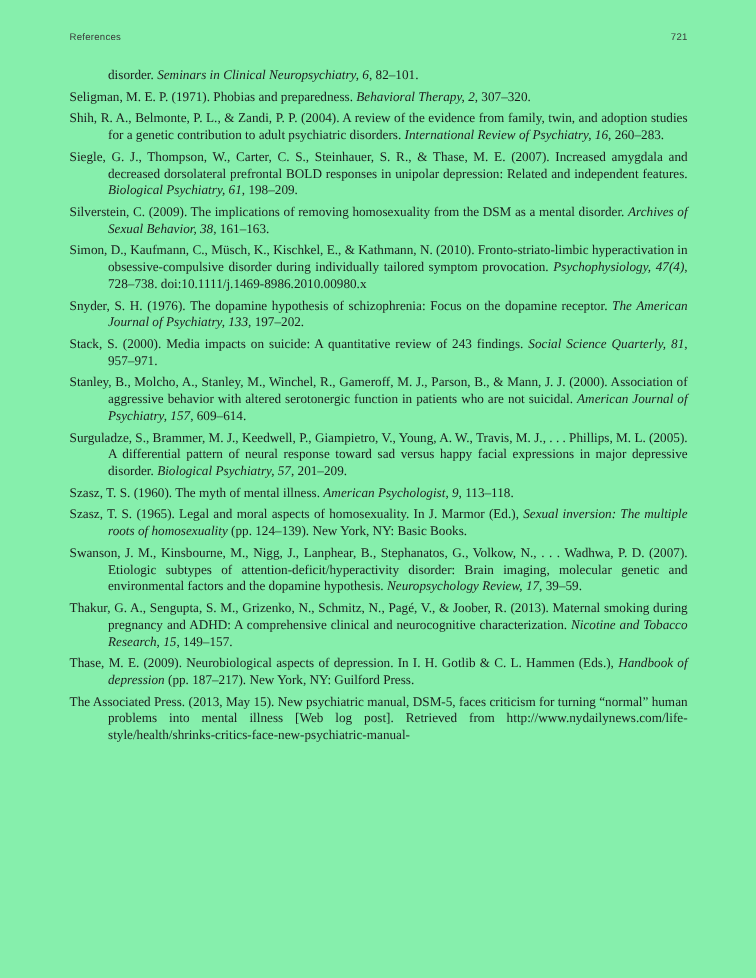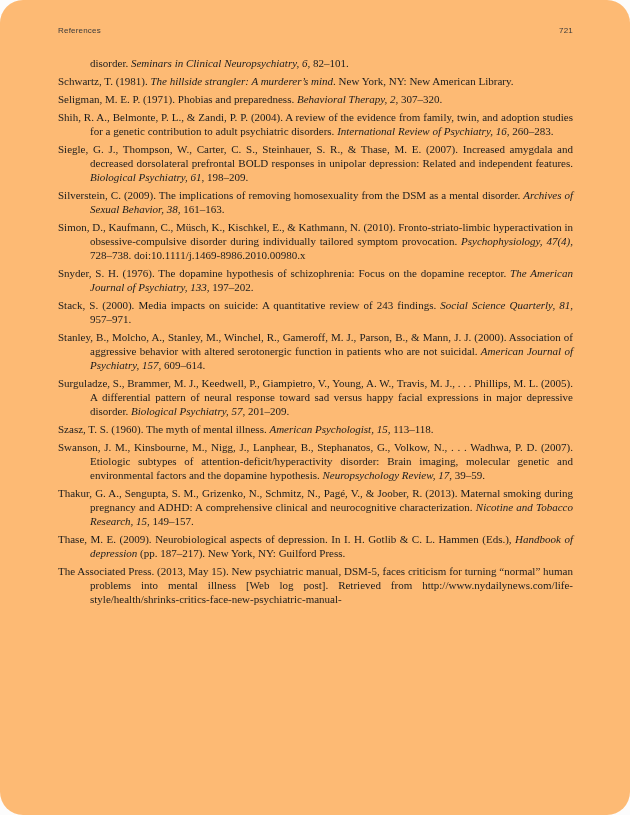--- a/index.html
+++ b/index.html
@@ -10,22 +10,21 @@
   body {
     width: 630px;
     height: 815px;
     overflow: hidden;
   }
   .page {
     box-sizing: border-box;
     width: 630px;
     height: 815px;
     padding: 26px 57px 0 58px;
-    background: #fdba74;
-    border-radius: 23px;
+    background: #86efac;
   }
   .header {
     display: flex;
     justify-content: space-between;
     align-items: baseline;
     font-family: "Liberation Sans", sans-serif;
     font-size: 8px;
     letter-spacing: 0.2px;
     color: #3a3a3a;
   }
@@ -51,29 +50,29 @@
 </head>
 <body>
 
 <div class="page">
   <div class="header">
     <span>References</span>
     <span>721</span>
   </div>
   <div class="refs">
       <p class="ref cont"><span>disorder. </span><em>Seminars in Clinical Neuropsychiatry, 6</em><span>, 82–101.</span></p>
-      <p class="ref"><span>Schwartz, T. (1981). </span><em>The hillside strangler: A murderer’s mind</em><span>. New York, NY: New American Library.</span></p>
       <p class="ref"><span>Seligman, M. E. P. (1971). Phobias and preparedness. </span><em>Behavioral Therapy, 2</em><span>, 307–320.</span></p>
       <p class="ref"><span>Shih, R. A., Belmonte, P. L., &amp; Zandi, P. P. (2004). A review of the evidence from family, twin, and adoption studies for a genetic contribution to adult psychiatric disorders. </span><em>International Review of Psychiatry, 16</em><span>, 260–283.</span></p>
       <p class="ref"><span>Siegle, G. J., Thompson, W., Carter, C. S., Steinhauer, S. R., &amp; Thase, M. E. (2007). Increased amygdala and decreased dorsolateral prefrontal BOLD responses in unipolar depression: Related and independent features. </span><em>Biological Psychiatry, 61</em><span>, 198–209.</span></p>
       <p class="ref"><span>Silverstein, C. (2009). The implications of removing homosexuality from the DSM as a mental disorder. </span><em>Archives of Sexual Behavior, 38</em><span>, 161–163.</span></p>
       <p class="ref"><span>Simon, D., Kaufmann, C., Müsch, K., Kischkel, E., &amp; Kathmann, N. (2010). Fronto-striato-limbic hyperactivation in obsessive-compulsive disorder during individually tailored symptom provocation. </span><em>Psychophysiology, 47(4)</em><span>, 728–738. doi:10.1111/j.1469-8986.2010.00980.x</span></p>
       <p class="ref"><span>Snyder, S. H. (1976). The dopamine hypothesis of schizophrenia: Focus on the dopamine receptor. </span><em>The American Journal of Psychiatry, 133</em><span>, 197–202.</span></p>
       <p class="ref"><span>Stack, S. (2000). Media impacts on suicide: A quantitative review of 243 findings. </span><em>Social Science Quarterly, 81</em><span>, 957–971.</span></p>
       <p class="ref"><span>Stanley, B., Molcho, A., Stanley, M., Winchel, R., Gameroff, M. J., Parson, B., &amp; Mann, J. J. (2000). Association of aggressive behavior with altered serotonergic function in patients who are not suicidal. </span><em>American Journal of Psychiatry, 157</em><span>, 609–614.</span></p>
       <p class="ref"><span>Surguladze, S., Brammer, M. J., Keedwell, P., Giampietro, V., Young, A. W., Travis, M. J., . . . Phillips, M. L. (2005). A differential pattern of neural response toward sad versus happy facial expressions in major depressive disorder. </span><em>Biological Psychiatry, 57</em><span>, 201–209.</span></p>
-      <p class="ref"><span>Szasz, T. S. (1960). The myth of mental illness. </span><em>American Psychologist, 15</em><span>, 113–118.</span></p>
+      <p class="ref"><span>Szasz, T. S. (1960). The myth of mental illness. </span><em>American Psychologist, 9</em><span>, 113–118.</span></p>
+      <p class="ref"><span>Szasz, T. S. (1965). Legal and moral aspects of homosexuality. In J. Marmor (Ed.), </span><em>Sexual inversion: The multiple roots of homosexuality</em><span> (pp. 124–139). New York, NY: Basic Books.</span></p>
       <p class="ref"><span>Swanson, J. M., Kinsbourne, M., Nigg, J., Lanphear, B., Stephanatos, G., Volkow, N., . . . Wadhwa, P. D. (2007). Etiologic subtypes of attention-deficit/hyperactivity disorder: Brain imaging, molecular genetic and environmental factors and the dopamine hypothesis. </span><em>Neuropsychology Review, 17</em><span>, 39–59.</span></p>
       <p class="ref"><span>Thakur, G. A., Sengupta, S. M., Grizenko, N., Schmitz, N., Pagé, V., &amp; Joober, R. (2013). Maternal smoking during pregnancy and ADHD: A comprehensive clinical and neurocognitive characterization. </span><em>Nicotine and Tobacco Research, 15</em><span>, 149–157.</span></p>
       <p class="ref"><span>Thase, M. E. (2009). Neurobiological aspects of depression. In I. H. Gotlib &amp; C. L. Hammen (Eds.), </span><em>Handbook of depression</em><span> (pp. 187–217). New York, NY: Guilford Press.</span></p>
       <p class="ref"><span>The Associated Press. (2013, May 15). New psychiatric manual, DSM-5, faces criticism for turning “normal” human problems into mental illness [Web log post]. Retrieved from http://www.nydailynews.com/life-style/health/shrinks-critics-face-new-psychiatric-manual-</span></p>
     </div>
 </div>
 
 </body></html>

